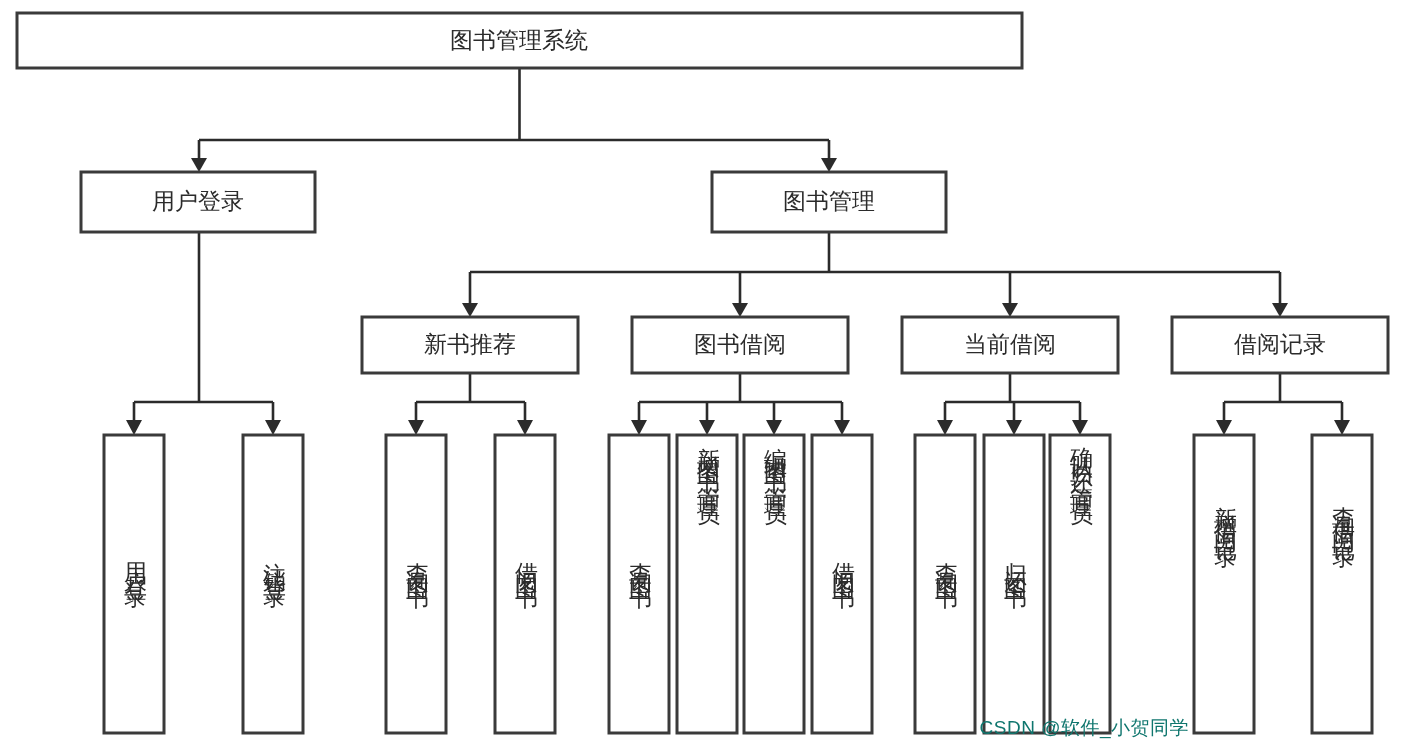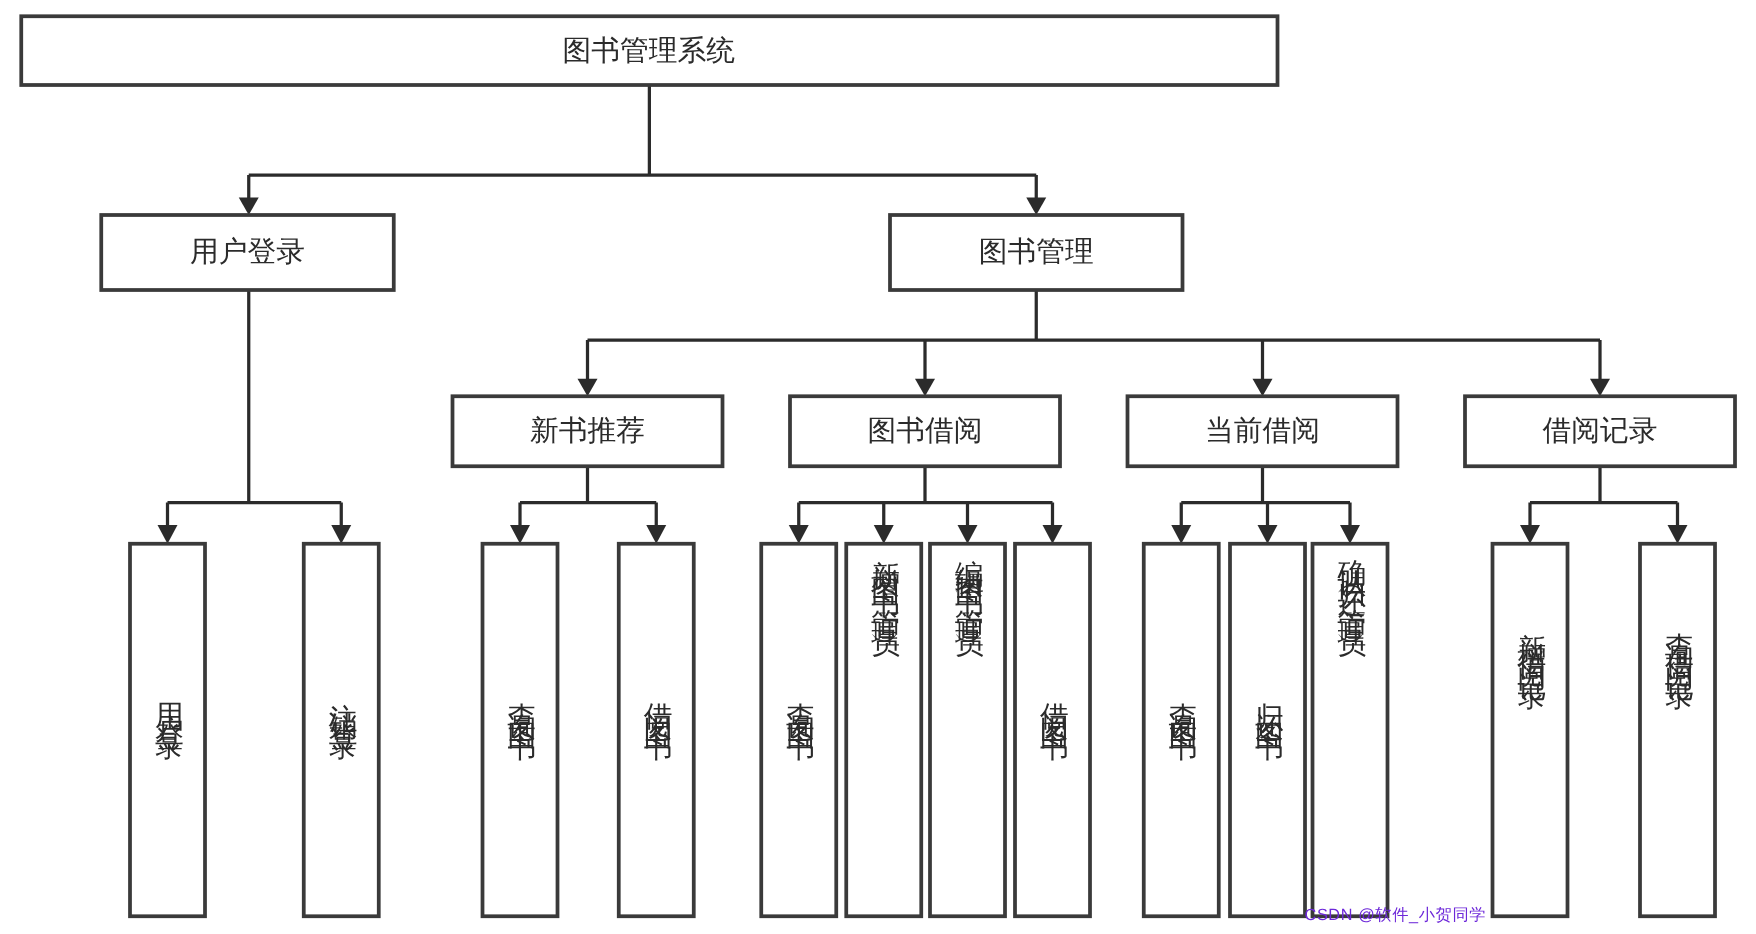--- a/index.html
+++ b/index.html
@@ -57,22 +57,22 @@
     fill: #2b2b2b;
     text-anchor: middle;
     dominant-baseline: middle;
     white-space: pre;
   }
   .watermark-text {
     position: absolute;
     right: 8px;
     bottom: 6px;
     font-family: "Liberation Sans", "DejaVu Sans", sans-serif;
-    font-size: 13px;
-    color: #6d28d9;
+    font-size: 19px;
+    color: #0f766e;
     letter-spacing: 0.5px;
     white-space: nowrap;
     pointer-events: none;
   }
 </style>
 </head>
 <body>
 
 <div id="diagram-root">
 

